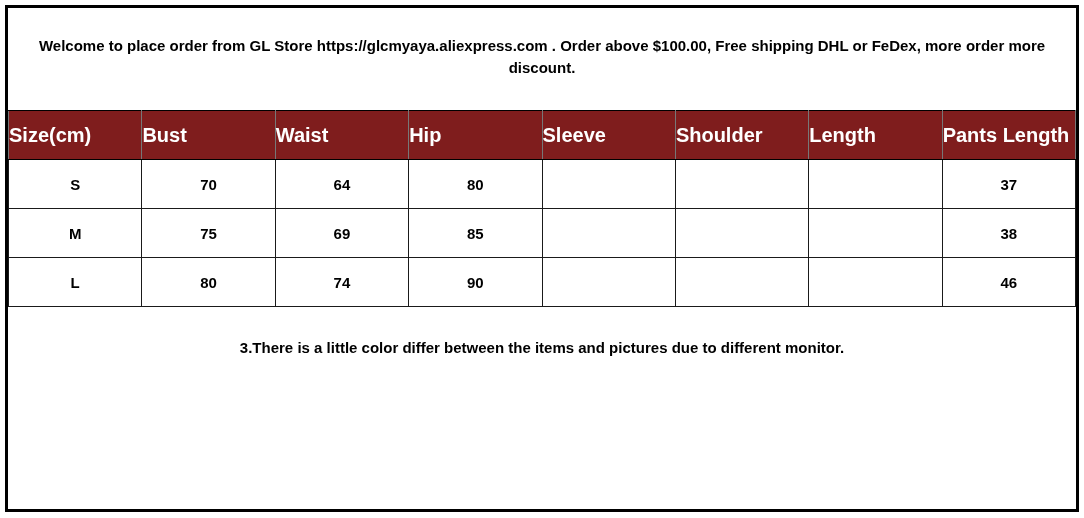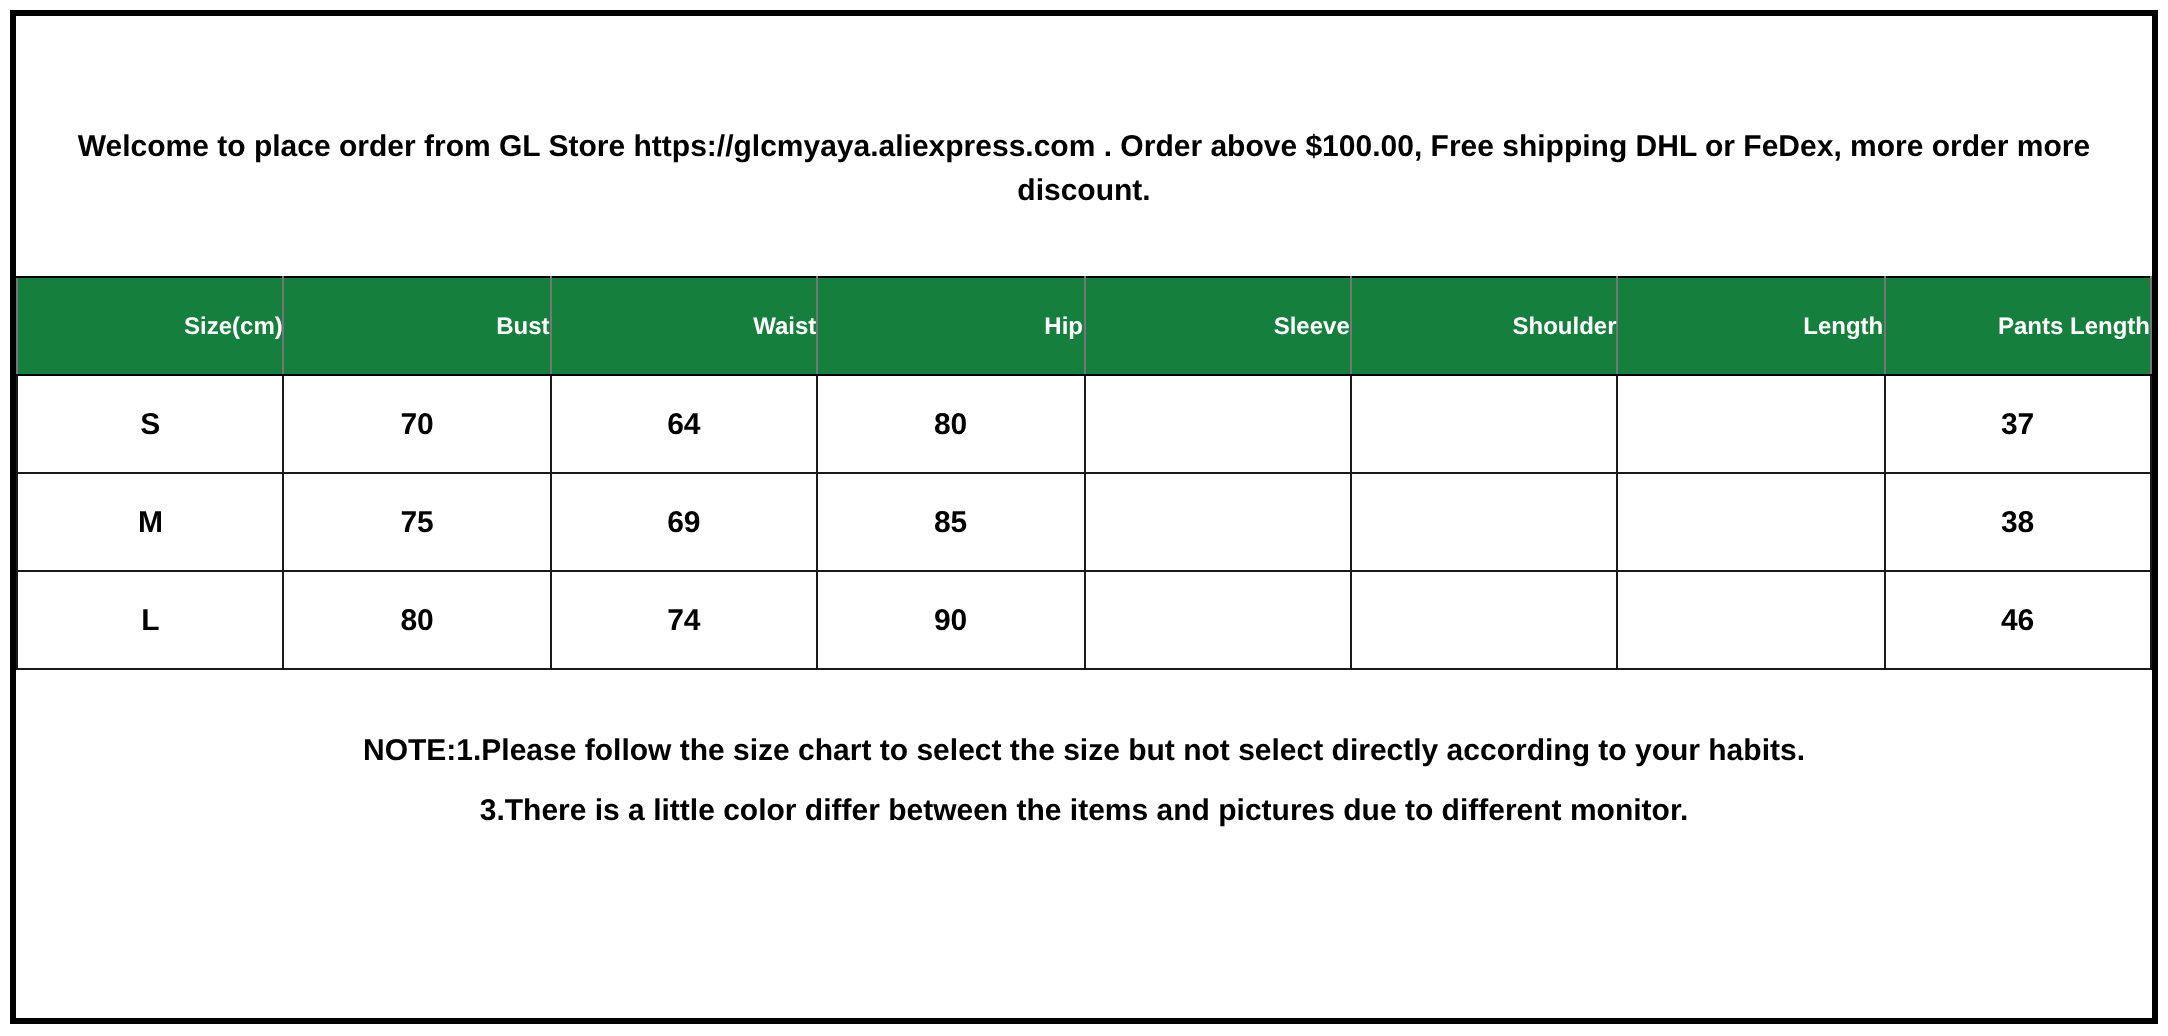--- a/index.html
+++ b/index.html
@@ -16,37 +16,36 @@
     border: 3px solid #000000;
     background: #ffffff;
   }
   .welcome {
     padding-top: 27px;
     text-align: center;
     font-size: 15px;
     font-weight: 700;
     color: #000000;
     line-height: 22px;
-    margin-top: 28px;
   }
   table.size-chart {
     width: 100%;
     margin-top: 31px;
     border-collapse: collapse;
     table-layout: fixed;
     border: 1px solid #000000;
   }
   table.size-chart thead tr { height: 49px; }
   table.size-chart tbody tr { height: 49px; }
   table.size-chart th {
-    background: #15803d;
+    background: #7f1d1d;
     color: #ffffff;
-    font-size: 12px;
+    font-size: 20px;
     font-weight: 700;
-    text-align: right;
+    text-align: left;
     vertical-align: middle;
     border-left: 1px solid #777777;
     border-right: 1px solid #777777;
     border-top: 1px solid #000000;
     border-bottom: 1px solid #000000;
   }
   table.size-chart td {
     background: #ffffff;
     color: #000000;
     font-size: 15px;
@@ -115,17 +114,16 @@
         <td>90</td>
         <td></td>
         <td></td>
         <td></td>
         <td>46</td>
       </tr>
     </tbody>
   </table>
 
   <div class="notes">
-    <div class="note-1">NOTE:1.Please follow the size chart to select the size but not select directly according to your habits.</div>
     <div class="note-3">3.There is a little color differ between the items and pictures due to different monitor.</div>
   </div>
 
 </div>
 
 </body></html>

